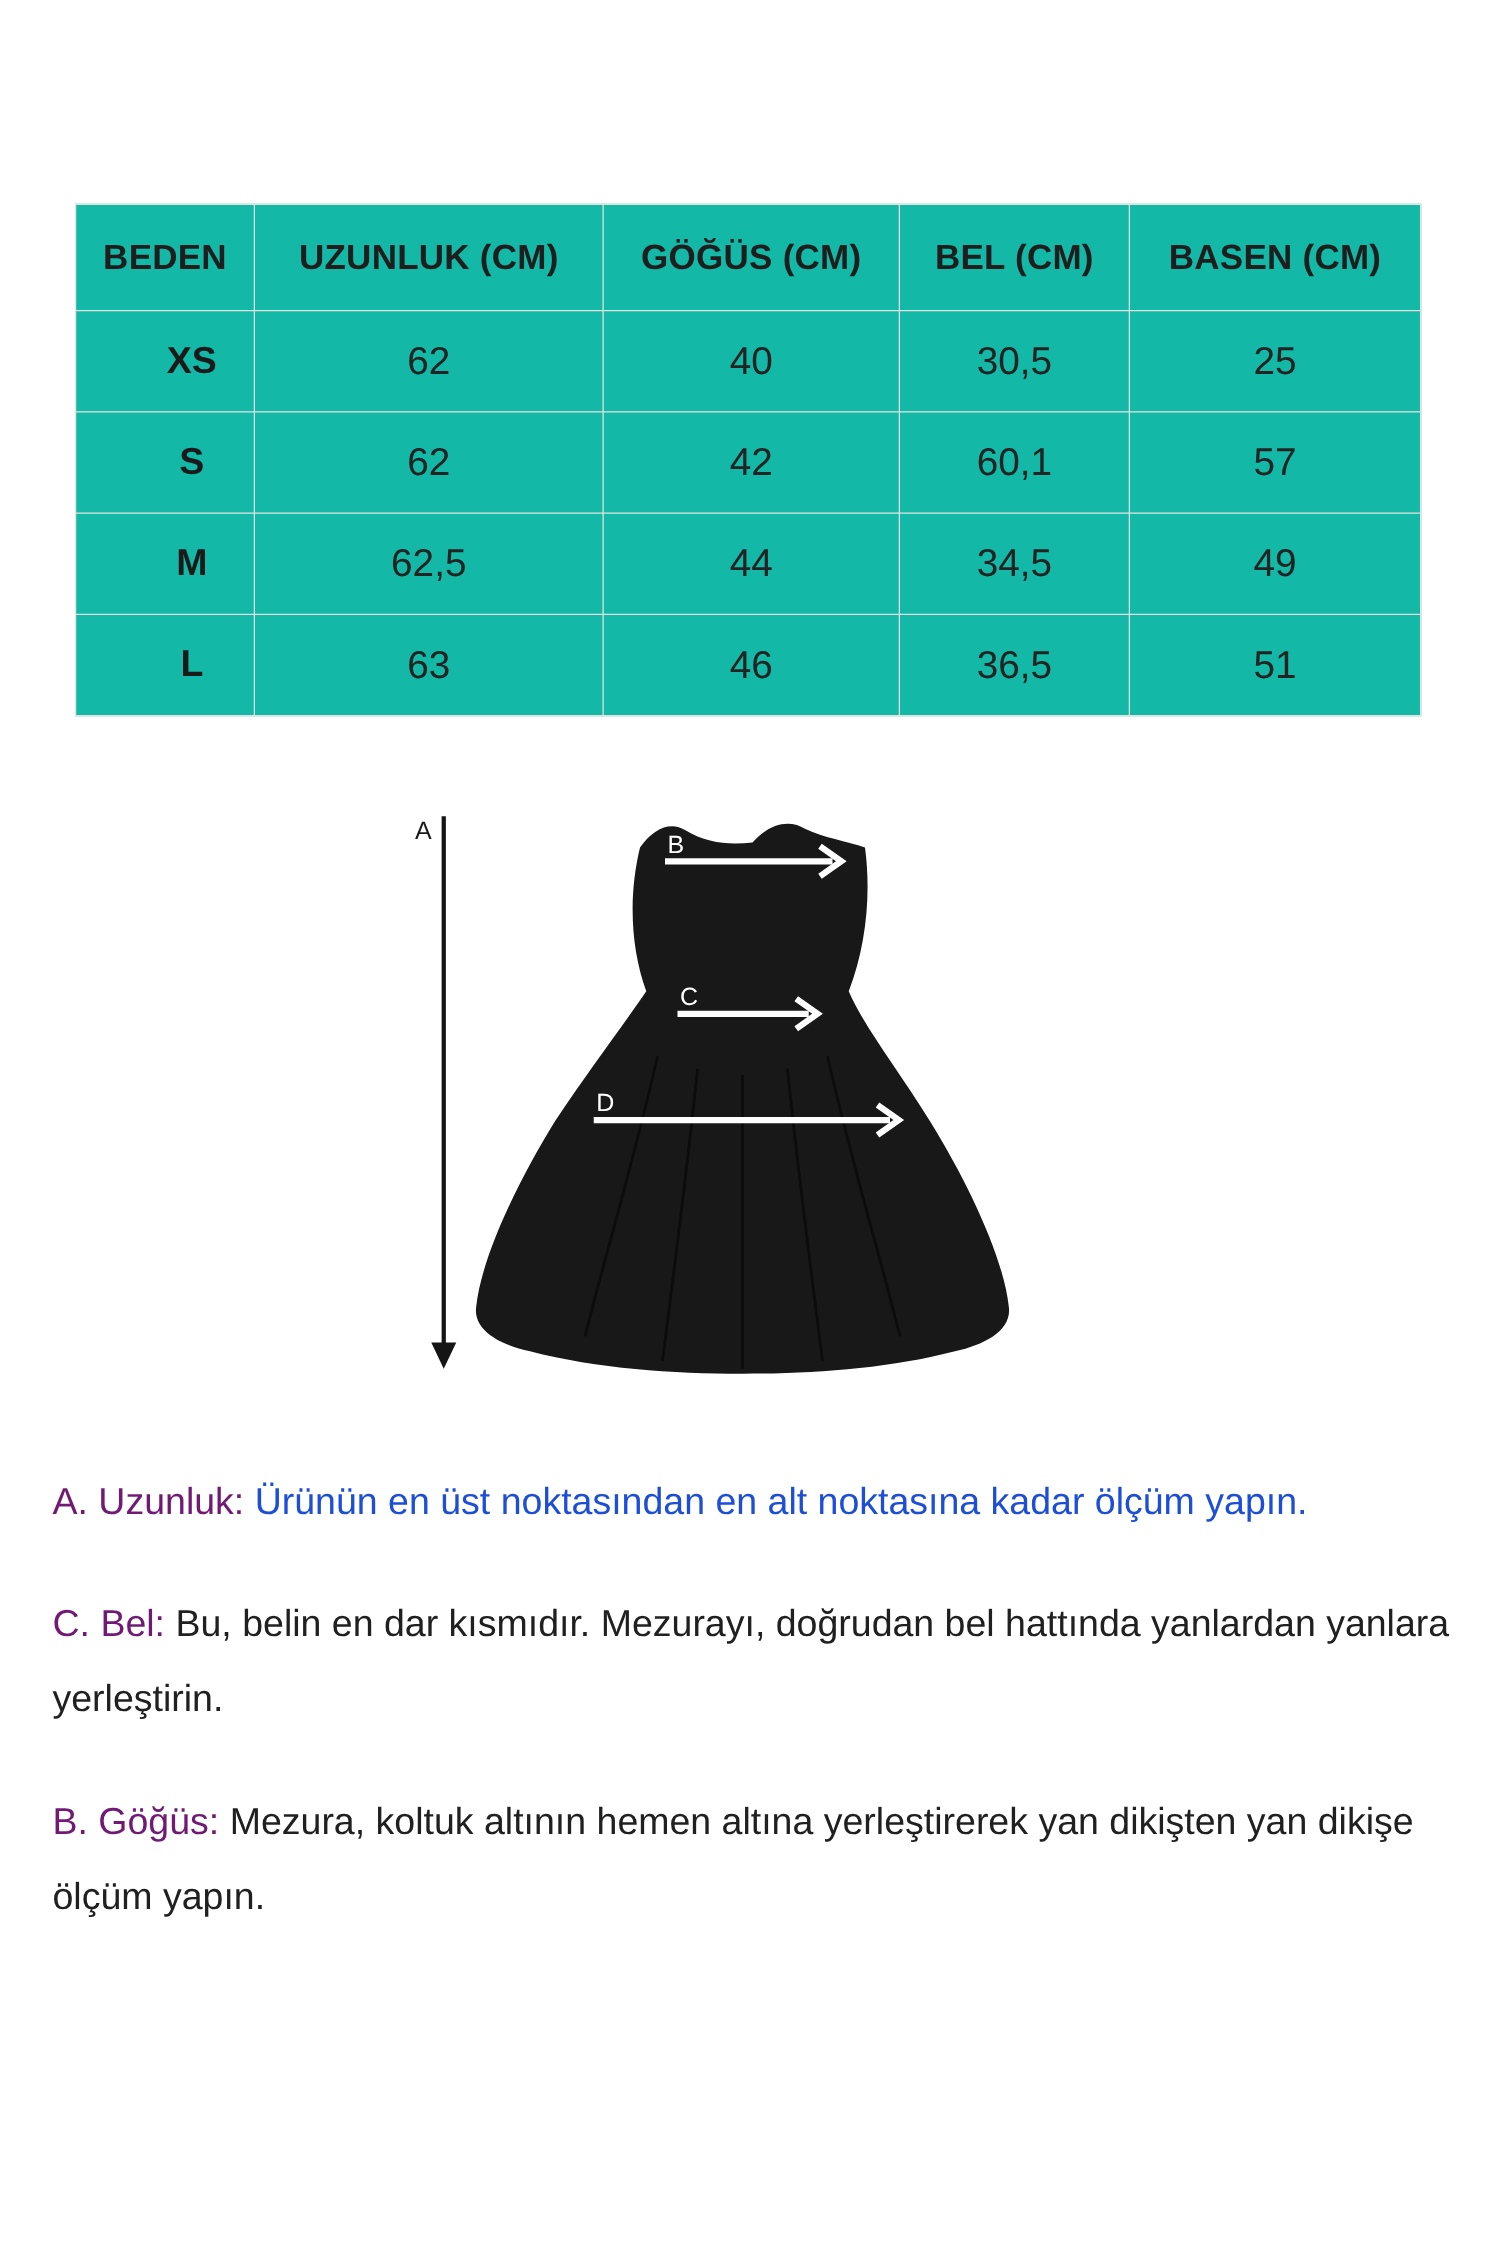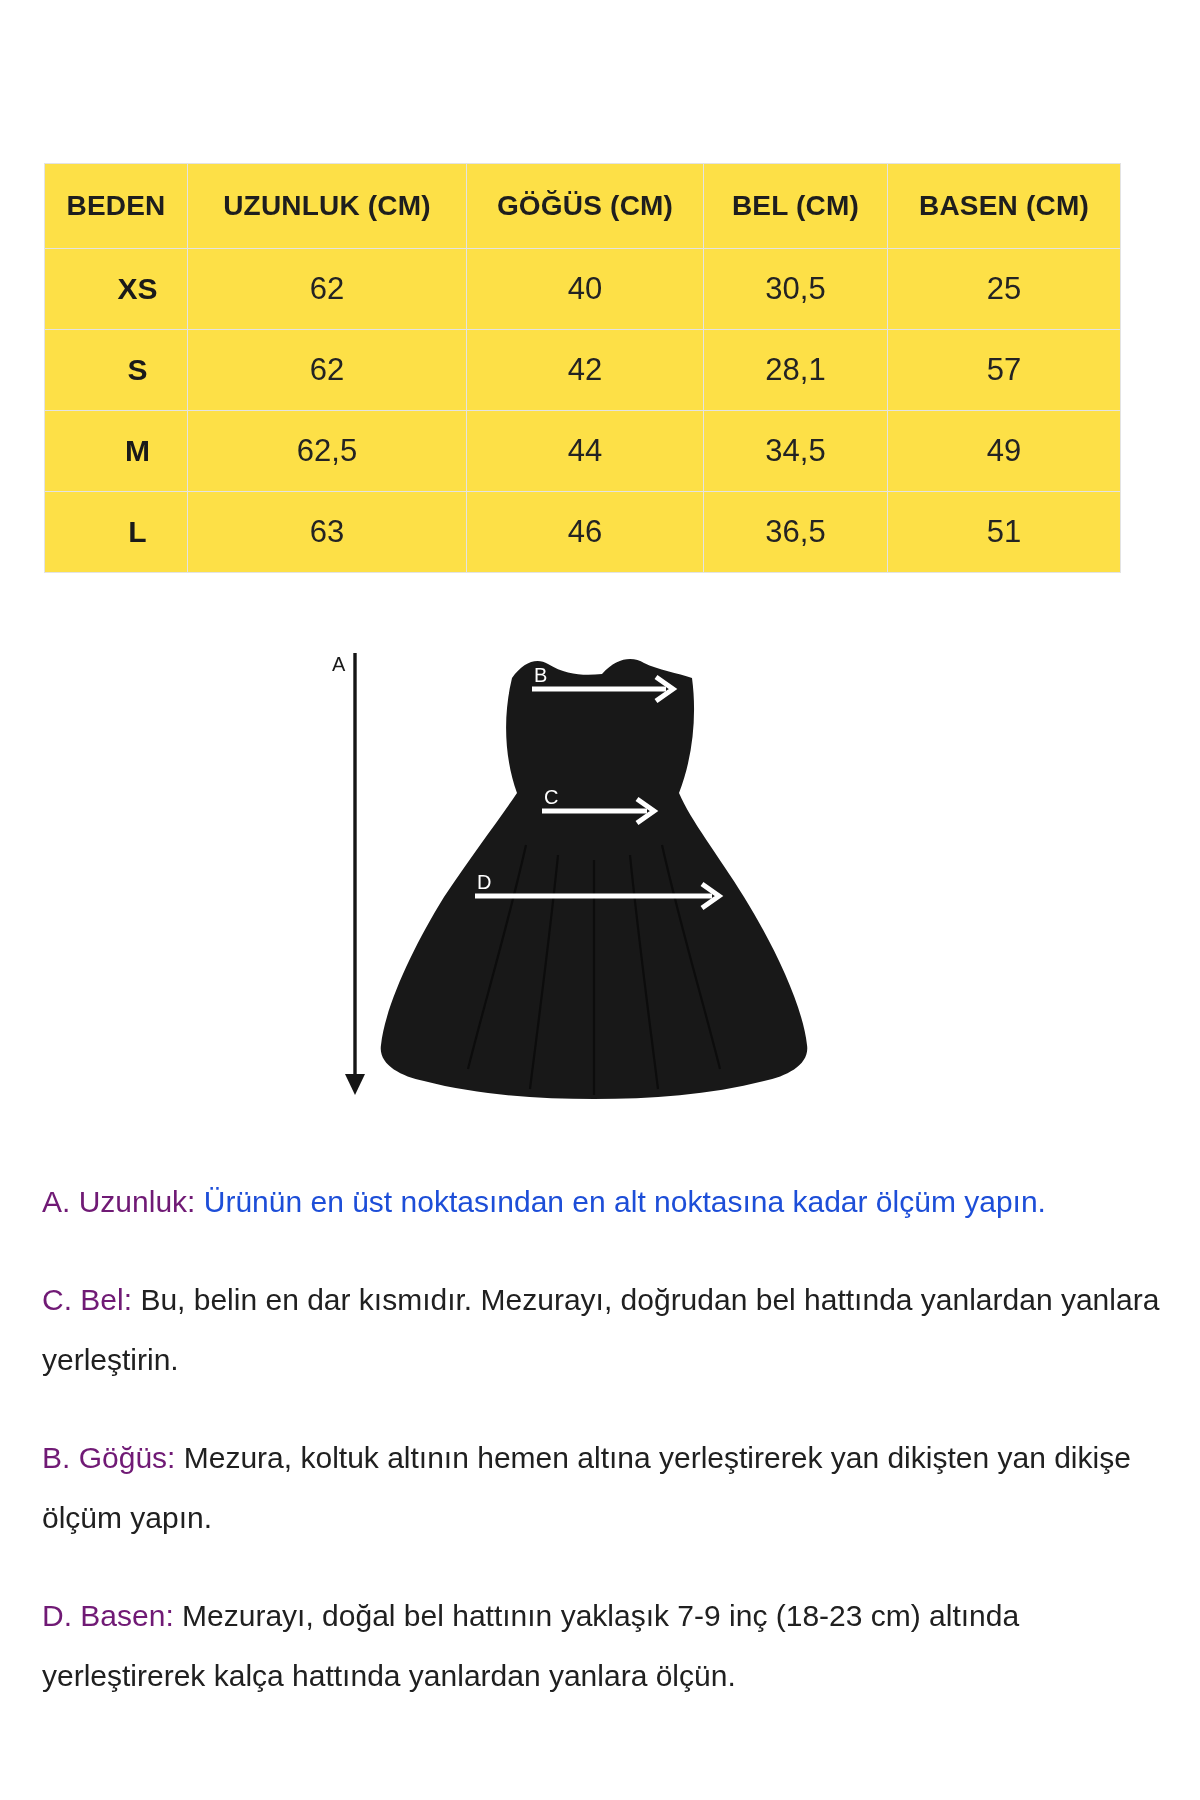--- a/index.html
+++ b/index.html
@@ -3,22 +3,22 @@
 <meta charset="utf-8">
 <style>
   html,body{margin:0;padding:0;}
   body{
     width:1200px;height:1800px;position:relative;background:#ffffff;
     font-family:"Liberation Sans",sans-serif;color:#202020;
     -webkit-font-smoothing:antialiased;overflow:hidden;
   }
   
   .size-table{
-    position:absolute;left:44px;top:163px;width:1076px;
-    border-collapse:collapse;table-layout:fixed;background:#fde047;
+    position:absolute;left:60px;top:163px;width:1076px;
+    border-collapse:collapse;table-layout:fixed;background:#14b8a6;
   }
   .size-table th,.size-table td{
     border:1px solid #e3e3e3;text-align:center;vertical-align:middle;
     color:#1e1e1e;padding:0;
   }
   .size-table th{height:84px;font-size:28px;font-weight:bold;letter-spacing:.2px;}
   .size-table td{height:80px;font-size:31px;font-weight:400;color:#232323;}
   .size-table td.size-cell{font-weight:bold;font-size:30px;color:#1a1a1a;padding-left:43px;}
   
   .diagram{position:absolute;left:320px;top:645px;width:520px;height:460px;}
@@ -57,21 +57,21 @@
         <td class="size-cell">XS</td>
         <td>62</td>
         <td>40</td>
         <td>30,5</td>
         <td>25</td>
       </tr>
       <tr>
         <td class="size-cell">S</td>
         <td>62</td>
         <td>42</td>
-        <td>28,1</td>
+        <td>60,1</td>
         <td>57</td>
       </tr>
       <tr>
         <td class="size-cell">M</td>
         <td>62,5</td>
         <td>44</td>
         <td>34,5</td>
         <td>49</td>
       </tr>
       <tr>
@@ -147,19 +147,15 @@
       <span class="accent">Ürünün en üst noktasından en alt noktasına kadar ölçüm yapın.</span>
     </p>
     <p>
       <span class="lbl">C. Bel:</span>
       <span>Bu, belin en dar kısmıdır. Mezurayı, doğrudan bel hattında yanlardan yanlara yerleştirin.</span>
     </p>
     <p>
       <span class="lbl">B. Göğüs:</span>
       <span>Mezura, koltuk altının hemen altına yerleştirerek yan dikişten yan dikişe ölçüm yapın.</span>
     </p>
-    <p>
-      <span class="lbl">D. Basen:</span>
-      <span>Mezurayı, doğal bel hattının yaklaşık 7-9 inç (18-23 cm) altında yerleştirerek kalça hattında yanlardan yanlara ölçün.</span>
-    </p>
   </section>
 
 </main>
 
 </body></html>

